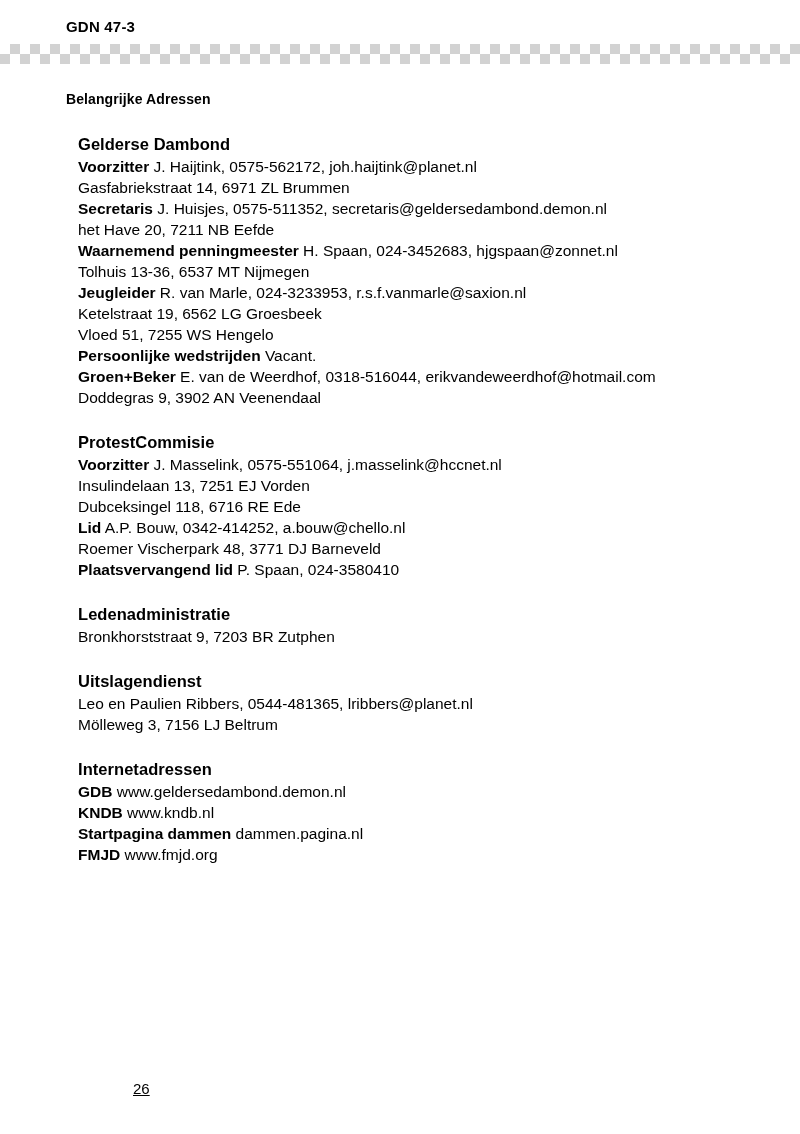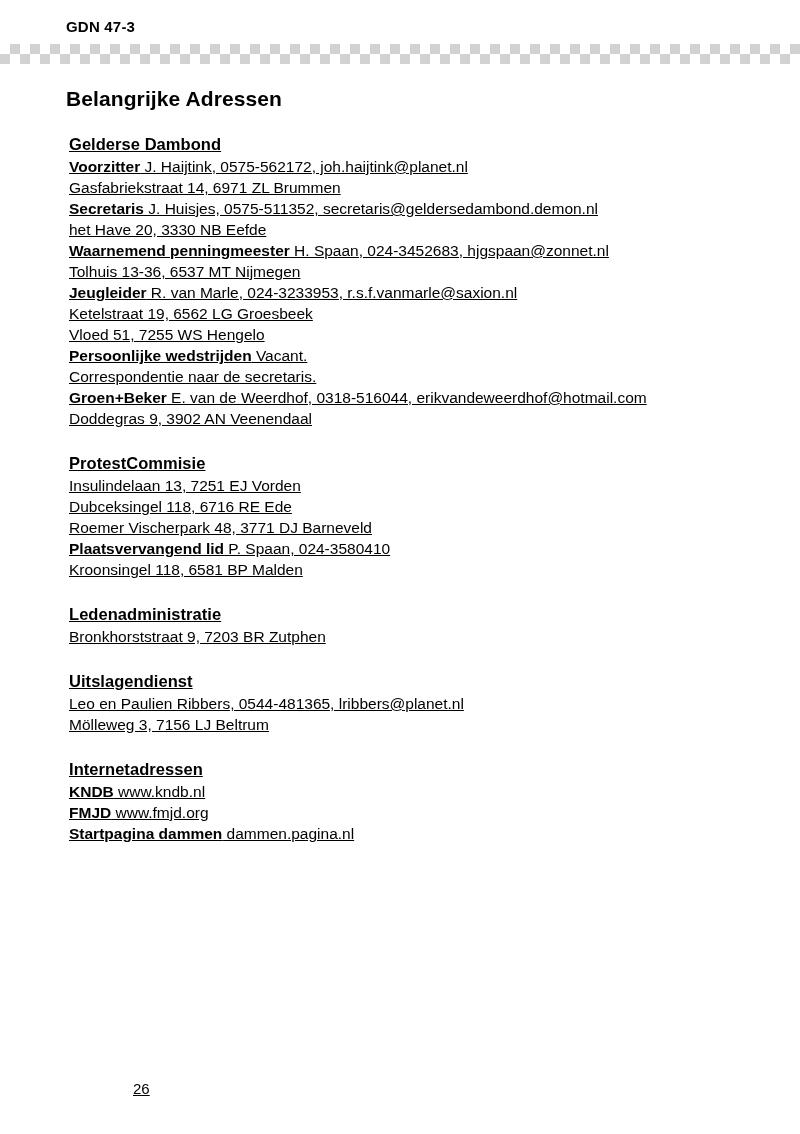--- a/index.html
+++ b/index.html
@@ -50,30 +50,29 @@
 
   
   .content {
     position: absolute;
     left: 66px;
     top: 86px;
     width: 700px;
   }
 
   .doc-title {
-    font-size: 21px;
+    font-size: 14px;
     font-weight: bold;
     line-height: 26px;
     margin: 0 0 22px 0;
     letter-spacing: 0.1px;
   }
 
   .section {
-    margin: 0 0 24px 3px;
-    text-decoration: underline;
+    margin: 0 0 24px 12px;
   }
   .section:last-of-type {
     margin-bottom: 0;
   }
 
   .section-heading {
     font-size: 16.5px;
     font-weight: bold;
     line-height: 21px;
     margin: 0 0 1px 0;
@@ -112,53 +111,54 @@
   <div class="content">
 
     <h1 class="doc-title">Belangrijke Adressen</h1>
 
     <div id="sections-host">
         <div class="section">
           <div class="section-heading">Gelderse Dambond</div>
           <div class="entry-line"><span class="role">Voorzitter</span><span> J. Haijtink, 0575-562172, joh.haijtink@planet.nl</span></div>
           <div class="entry-line"><span>Gasfabriekstraat 14, 6971 ZL Brummen</span></div>
           <div class="entry-line"><span class="role">Secretaris</span><span> J. Huisjes, 0575-511352, secretaris@geldersedambond.demon.nl</span></div>
-          <div class="entry-line"><span>het Have 20, 3330 NB Eefde</span></div>
+          <div class="entry-line"><span>het Have 20, 7211 NB Eefde</span></div>
           <div class="entry-line"><span class="role">Waarnemend penningmeester</span><span> H. Spaan, 024-3452683, hjgspaan@zonnet.nl</span></div>
           <div class="entry-line"><span>Tolhuis 13-36, 6537 MT Nijmegen</span></div>
           <div class="entry-line"><span class="role">Jeugleider</span><span> R. van Marle, 024-3233953, r.s.f.vanmarle@saxion.nl</span></div>
           <div class="entry-line"><span>Ketelstraat 19, 6562 LG Groesbeek</span></div>
           <div class="entry-line"><span>Vloed 51, 7255 WS Hengelo</span></div>
           <div class="entry-line"><span class="role">Persoonlijke wedstrijden</span><span> Vacant.</span></div>
-          <div class="entry-line"><span>Correspondentie naar de secretaris.</span></div>
           <div class="entry-line"><span class="role">Groen+Beker</span><span> E. van de Weerdhof, 0318-516044, erikvandeweerdhof@hotmail.com</span></div>
           <div class="entry-line"><span>Doddegras 9, 3902 AN Veenendaal</span></div>
         </div>
         <div class="section">
           <div class="section-heading">ProtestCommisie</div>
+          <div class="entry-line"><span class="role">Voorzitter</span><span> J. Masselink, 0575-551064, j.masselink@hccnet.nl</span></div>
           <div class="entry-line"><span>Insulindelaan 13, 7251 EJ Vorden</span></div>
           <div class="entry-line"><span>Dubceksingel 118, 6716 RE Ede</span></div>
+          <div class="entry-line"><span class="role">Lid</span><span> A.P. Bouw, 0342-414252, a.bouw@chello.nl</span></div>
           <div class="entry-line"><span>Roemer Vischerpark 48, 3771 DJ Barneveld</span></div>
           <div class="entry-line"><span class="role">Plaatsvervangend lid</span><span> P. Spaan, 024-3580410</span></div>
-          <div class="entry-line"><span>Kroonsingel 118, 6581 BP Malden</span></div>
         </div>
         <div class="section">
           <div class="section-heading">Ledenadministratie</div>
           <div class="entry-line"><span>Bronkhorststraat 9, 7203 BR Zutphen</span></div>
         </div>
         <div class="section">
           <div class="section-heading">Uitslagendienst</div>
           <div class="entry-line"><span>Leo en Paulien Ribbers, 0544-481365, lribbers@planet.nl</span></div>
           <div class="entry-line"><span>Mölleweg 3, 7156 LJ Beltrum</span></div>
         </div>
         <div class="section">
           <div class="section-heading">Internetadressen</div>
+          <div class="entry-line"><span class="role">GDB</span><span> www.geldersedambond.demon.nl</span></div>
           <div class="entry-line"><span class="role">KNDB</span><span> www.kndb.nl</span></div>
+          <div class="entry-line"><span class="role">Startpagina dammen</span><span> dammen.pagina.nl</span></div>
           <div class="entry-line"><span class="role">FMJD</span><span> www.fmjd.org</span></div>
-          <div class="entry-line"><span class="role">Startpagina dammen</span><span> dammen.pagina.nl</span></div>
         </div>
       </div>
 
   </div>
 
   <div class="page-number">26</div>
 
 </div>
 
 </body></html>

